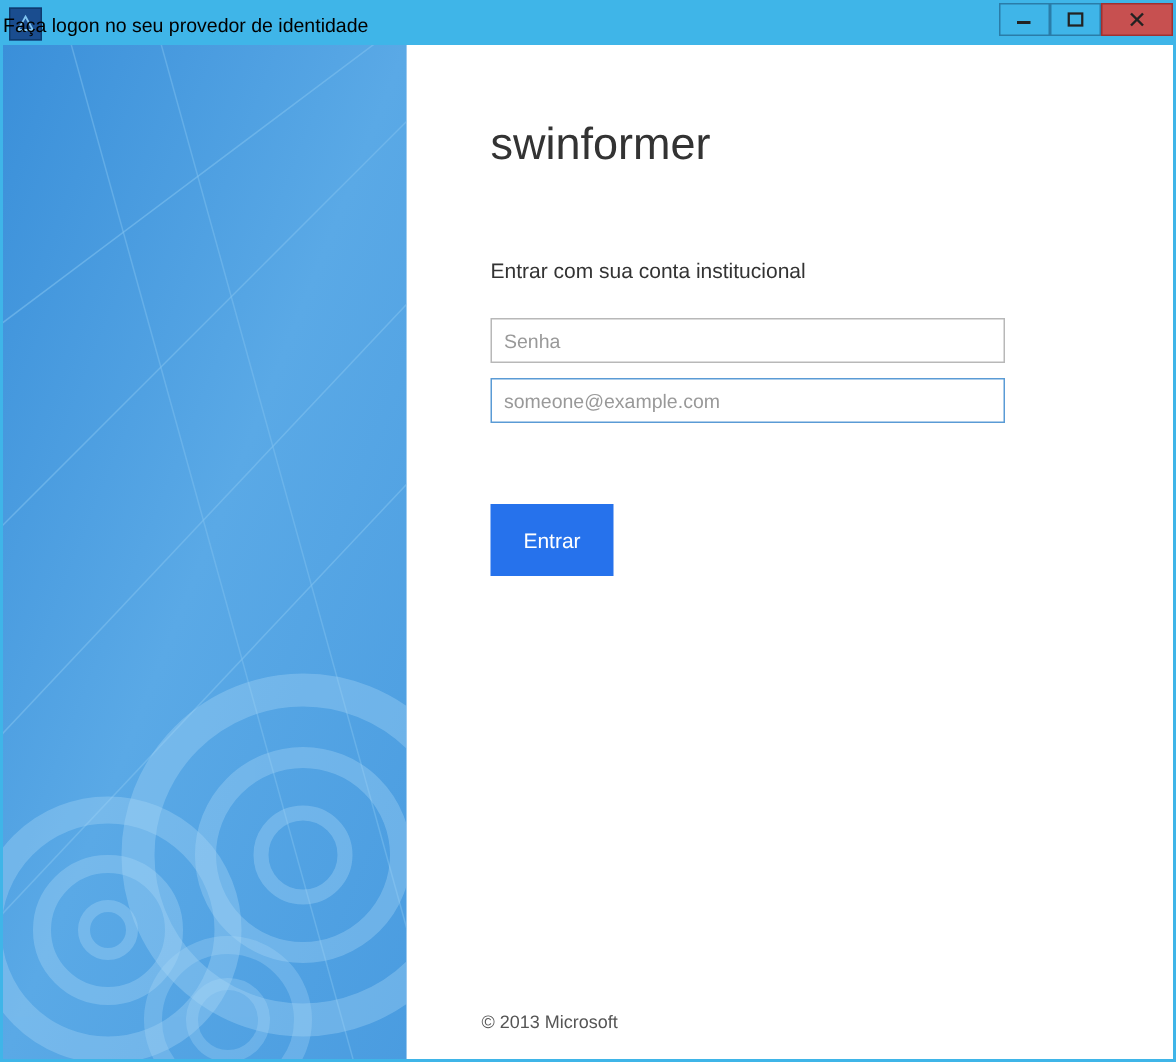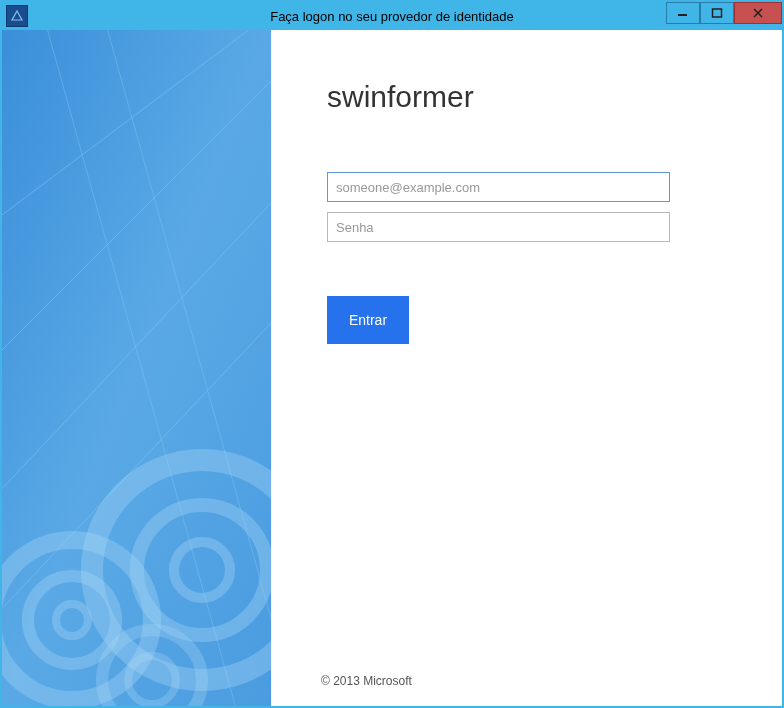--- a/index.html
+++ b/index.html
@@ -41,21 +41,21 @@
       border: 1px solid #0d3a6e;
     }
     .titlebar-icon svg {
       width: 14px;
       height: 14px;
     }
     .titlebar-title {
       position: absolute;
       left: 0;
       right: 0;
-      text-align: center;
+      text-align: left;
       font-size: 13px;
       color: #000;
       pointer-events: none;
     }
     .window-controls {
       margin-left: auto;
       display: flex;
       height: 100%;
       z-index: 1;
     }
@@ -212,22 +212,23 @@
         </g>
         <g opacity="0.3">
           <circle cx="150" cy="650" r="50" fill="none" stroke="#aad8f7" stroke-width="12"></circle>
           <circle cx="150" cy="650" r="24" fill="none" stroke="#aad8f7" stroke-width="8"></circle>
         </g>
       </svg>
     </div>
 
     <div class="right-panel">
       <h1 class="app-title">swinformer</h1>
-
+      <div class="instruction">Entrar com sua conta institucional</div>
+
+      <input type="password" class="input-field" placeholder="Senha" style="">
       <input type="text" class="input-field focused" placeholder="someone@example.com" style="">
-      <input type="password" class="input-field" placeholder="Senha" style="">
 
       <button class="submit-btn">Entrar</button>
 
       <div class="footer">© 2013 Microsoft</div>
     </div>
   </div>
 </div>
 
 </body></html>

